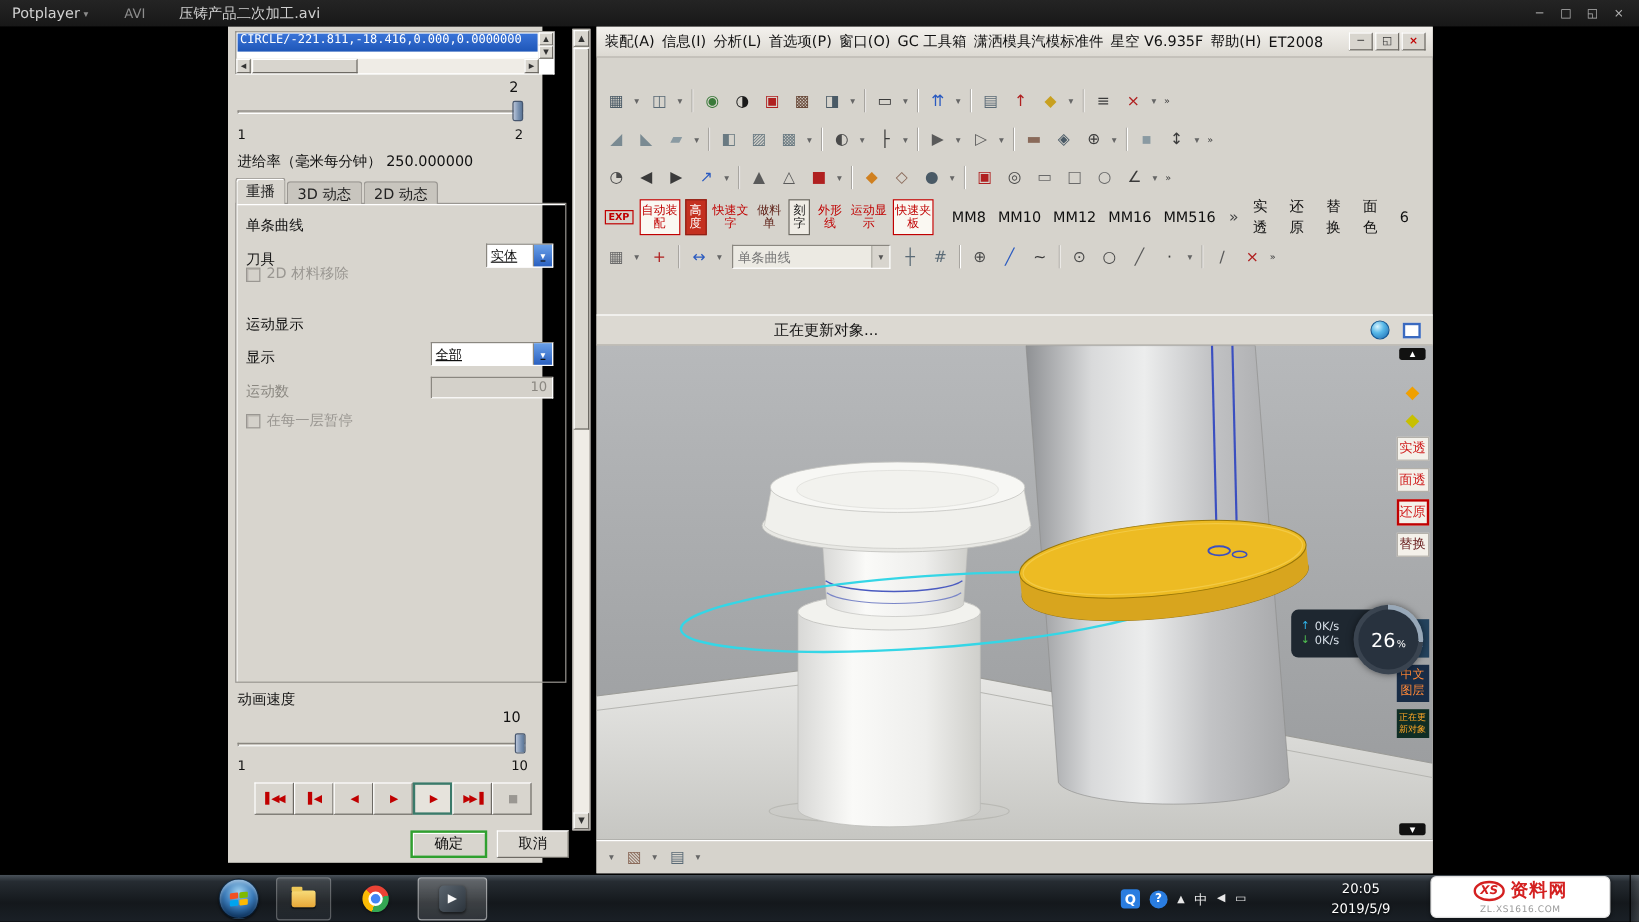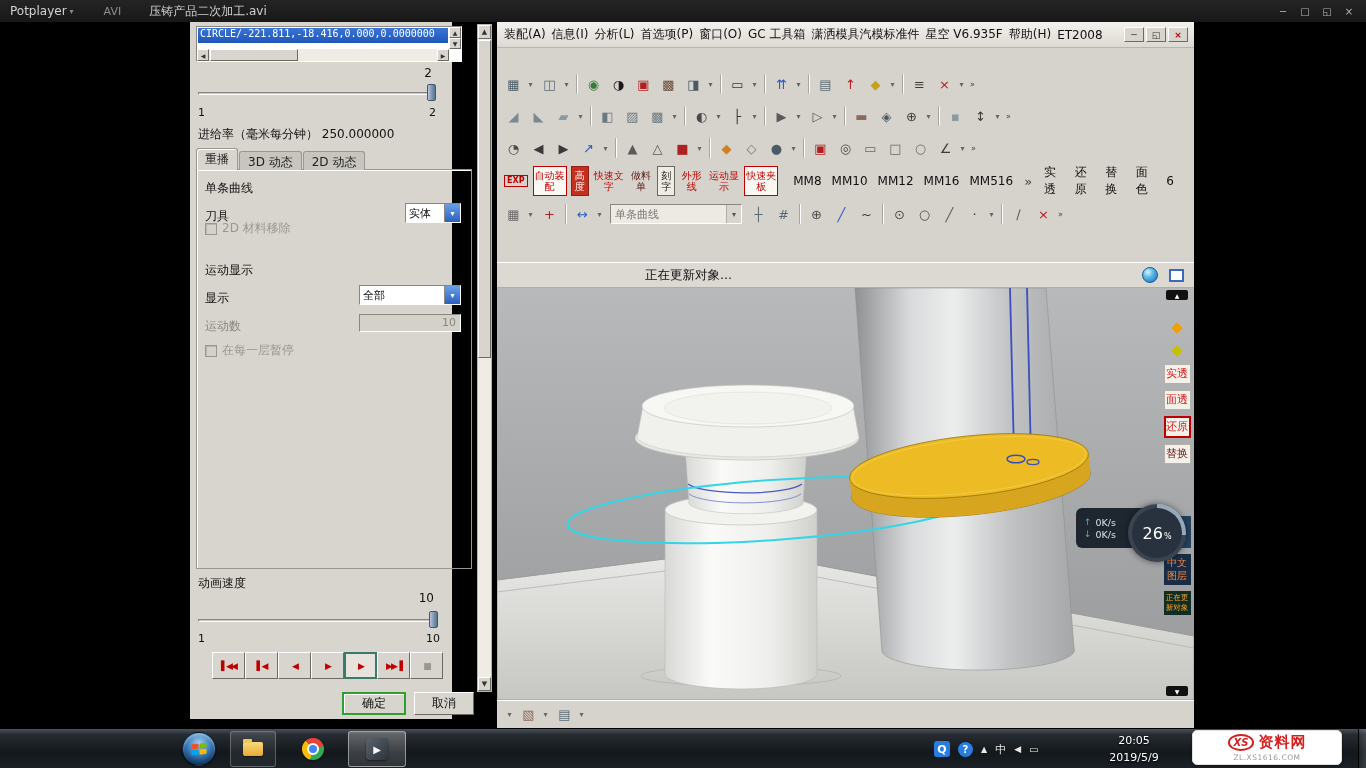--- a/index.html
+++ b/index.html
@@ -50,21 +50,21 @@
   .mm { position:absolute; font-size:11px; }
   .feedrate { position:absolute; left:8px; top:104px; }
   .tabs { position:absolute; left:6px; top:126px; height:22px; display:flex; align-items:flex-end; z-index:3; }
   .tab { font-size:12px; padding:2px 8px; border:1px solid #9a9792; border-bottom:none;
     background:#c8c5be; border-radius:3px 3px 0 0; margin-right:1px; color:#222; height:19px; }
   .tab.active { background:#d8d5ce; height:22px; box-shadow:inset 1px 1px 0 #fff; }
   .panel { position:absolute; left:6px; top:147px; width:276px; height:400px;
     border:1px solid #9a9792; box-shadow:inset 1px 1px 0 #fff; }
   .plabel { position:absolute; left:8px; font-size:12px; color:#111; }
   .combo { position:absolute; display:flex; height:20px; background:#fff;
-    border:1px solid; border-color:#8a8780 #fff #fff #8a8780; }
+    border:1px solid; border-color:#8a8780 #fff #fff #8a8780;text-decoration:underline; }
   .combo .val { flex:1; font-size:11px; padding:2px 3px; color:#111; white-space:nowrap; overflow:hidden; }
   .combo .arrow { width:16px; background:linear-gradient(#6aa0e8,#2a60c0); color:#fff; font-size:8px;
     display:flex; align-items:center; justify-content:center; border-left:1px solid #8a8780; }
   .chk { position:absolute; left:8px; display:flex; align-items:center; gap:5px; color:#9a9792; font-size:12px; }
   .chk .box { width:12px; height:12px; background:#d4d1ca; border:1px solid #9a9792;
     box-shadow:inset 1px 1px 0 #b8b5ae; }
   .field-dis { position:absolute; background:#d4d1ca; border:1px solid; border-color:#8a8780 #fff #fff #8a8780;
     color:#8a8780; font-size:11px; text-align:right; padding:1px 4px; }
   .btn { background:#d8d5ce; border:1px solid; border-color:#fff #6d6a64 #6d6a64 #fff; font-size:12px;
     display:flex; align-items:center; justify-content:center; color:#111; }

